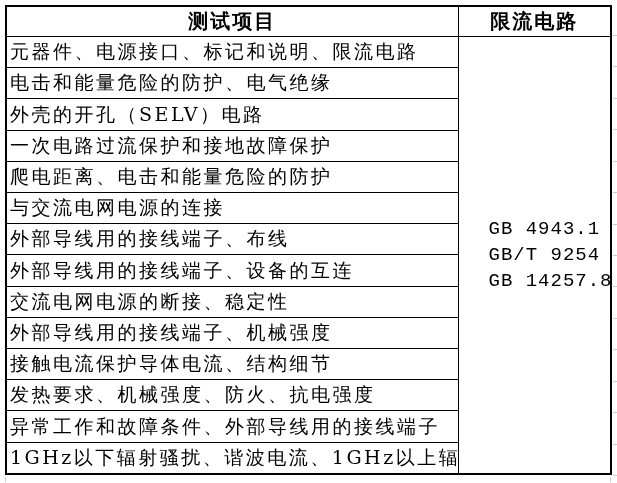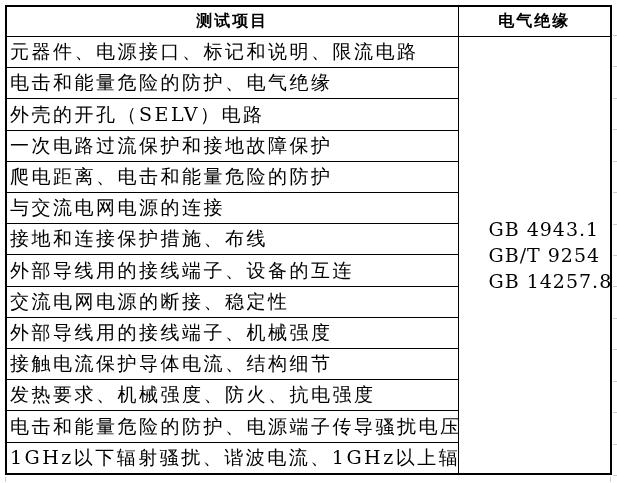--- a/index.html
+++ b/index.html
@@ -31,21 +31,21 @@
   .col-items   { width: 452px; }
   .col-standard{ width: 153px; }
   th, td {
     border: 1px solid #000000;
     margin: 0;
     overflow: hidden;
     white-space: nowrap;
   }
   th.hdr {
     height: 29px;
-    font-size: 16px;
+    font-size: 20px;
     font-weight: bold;
     letter-spacing: 2px;
     text-align: center;
     vertical-align: middle;
     padding: 0;
   }
   td.item {
     font-size: 19px;
     letter-spacing: 2.5px;
     text-align: left;
@@ -55,20 +55,21 @@
   td.standards {
     vertical-align: middle;
     padding: 0 0 0 30px;
     text-align: left;
   }
   td.standards .std-line {
     font-size: 19px;
     line-height: 26px;
     letter-spacing: 1px;
     white-space: nowrap;
+    font-family: Liberation Mono, monospace;
   }
   
   .right-ticks {
     position: absolute;
     left: 613px;
     top: 35px;
     width: 4px;
     height: 442px;
     background: repeating-linear-gradient(
       to bottom,
@@ -99,21 +100,21 @@
 <div class="canvas">
 
   <table class="test-table">
     <colgroup>
       <col class="col-items">
       <col class="col-standard">
     </colgroup>
     <tbody>
         <tr>
       <th class="hdr">测试项目</th>
-      <th class="hdr">电气绝缘</th>
+      <th class="hdr">限流电路</th>
     </tr>
     <tr>
       <td class="item">元器件、电源接口、标记和说明、限流电路</td>
       <td class="standards" rowspan="14">
         <div class="std-line">GB 4943.1</div>
         <div class="std-line">GB/T 9254</div>
         <div class="std-line">GB 14257.8</div>
       </td>
     </tr>
     <tr>
@@ -125,39 +126,39 @@
     <tr>
       <td class="item">一次电路过流保护和接地故障保护</td>
     </tr>
     <tr>
       <td class="item">爬电距离、电击和能量危险的防护</td>
     </tr>
     <tr>
       <td class="item">与交流电网电源的连接</td>
     </tr>
     <tr>
-      <td class="item">接地和连接保护措施、布线</td>
+      <td class="item">外部导线用的接线端子、布线</td>
     </tr>
     <tr>
       <td class="item">外部导线用的接线端子、设备的互连</td>
     </tr>
     <tr>
       <td class="item">交流电网电源的断接、稳定性</td>
     </tr>
     <tr>
       <td class="item">外部导线用的接线端子、机械强度</td>
     </tr>
     <tr>
       <td class="item">接触电流保护导体电流、结构细节</td>
     </tr>
     <tr>
       <td class="item">发热要求、机械强度、防火、抗电强度</td>
     </tr>
     <tr>
-      <td class="item">电击和能量危险的防护、电源端子传导骚扰电压</td>
+      <td class="item">异常工作和故障条件、外部导线用的接线端子</td>
     </tr>
     <tr>
       <td class="item">1GHz以下辐射骚扰、谐波电流、1GHz以上辐射骚扰</td>
     </tr>
   </tbody>
     </table>
 
   <div class="right-ticks"></div>
   <div class="tick-bottom-left"></div>
   <div class="tick-bottom-right"></div>

